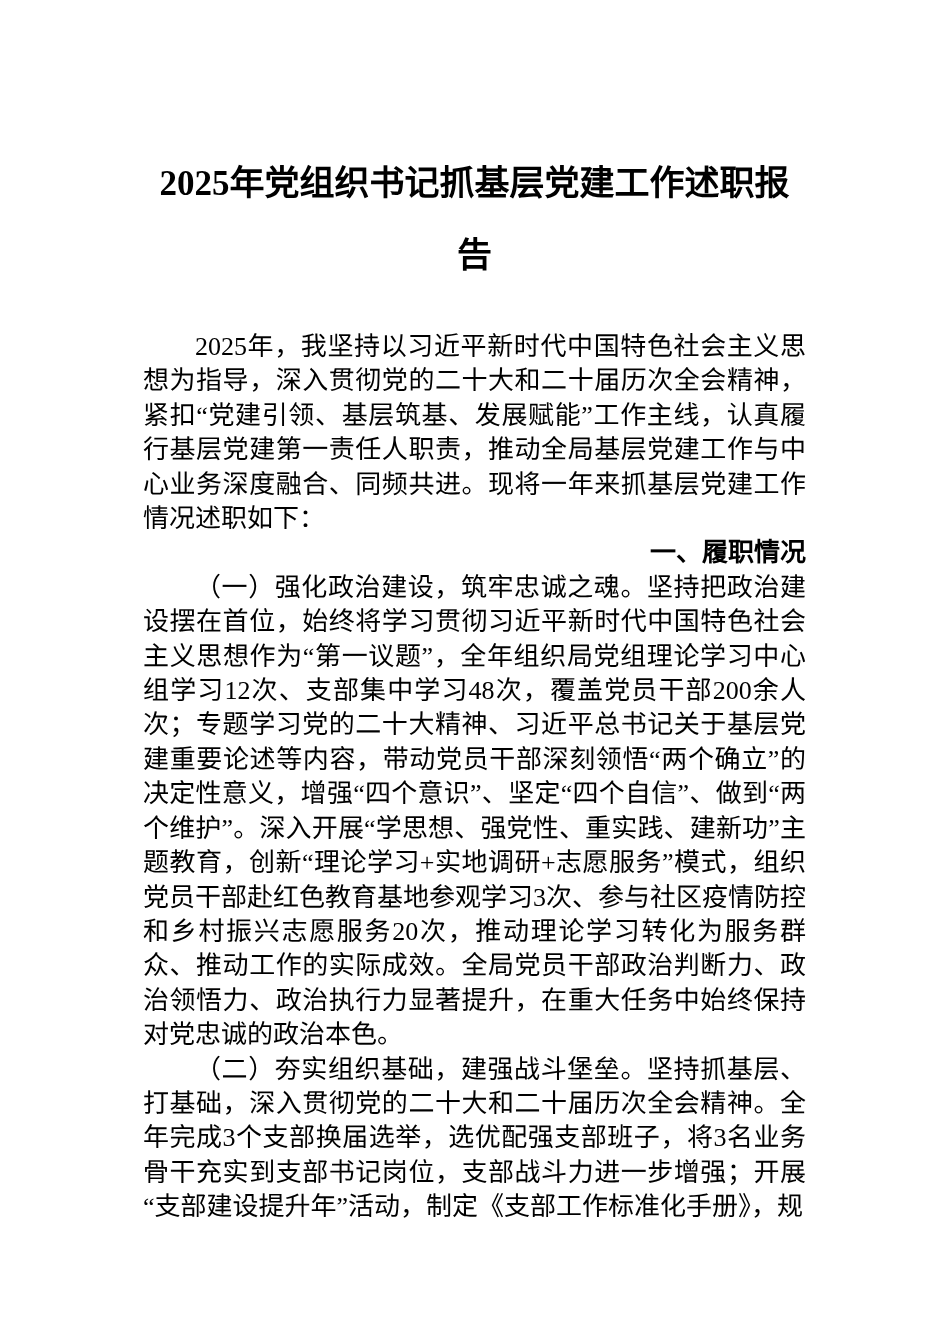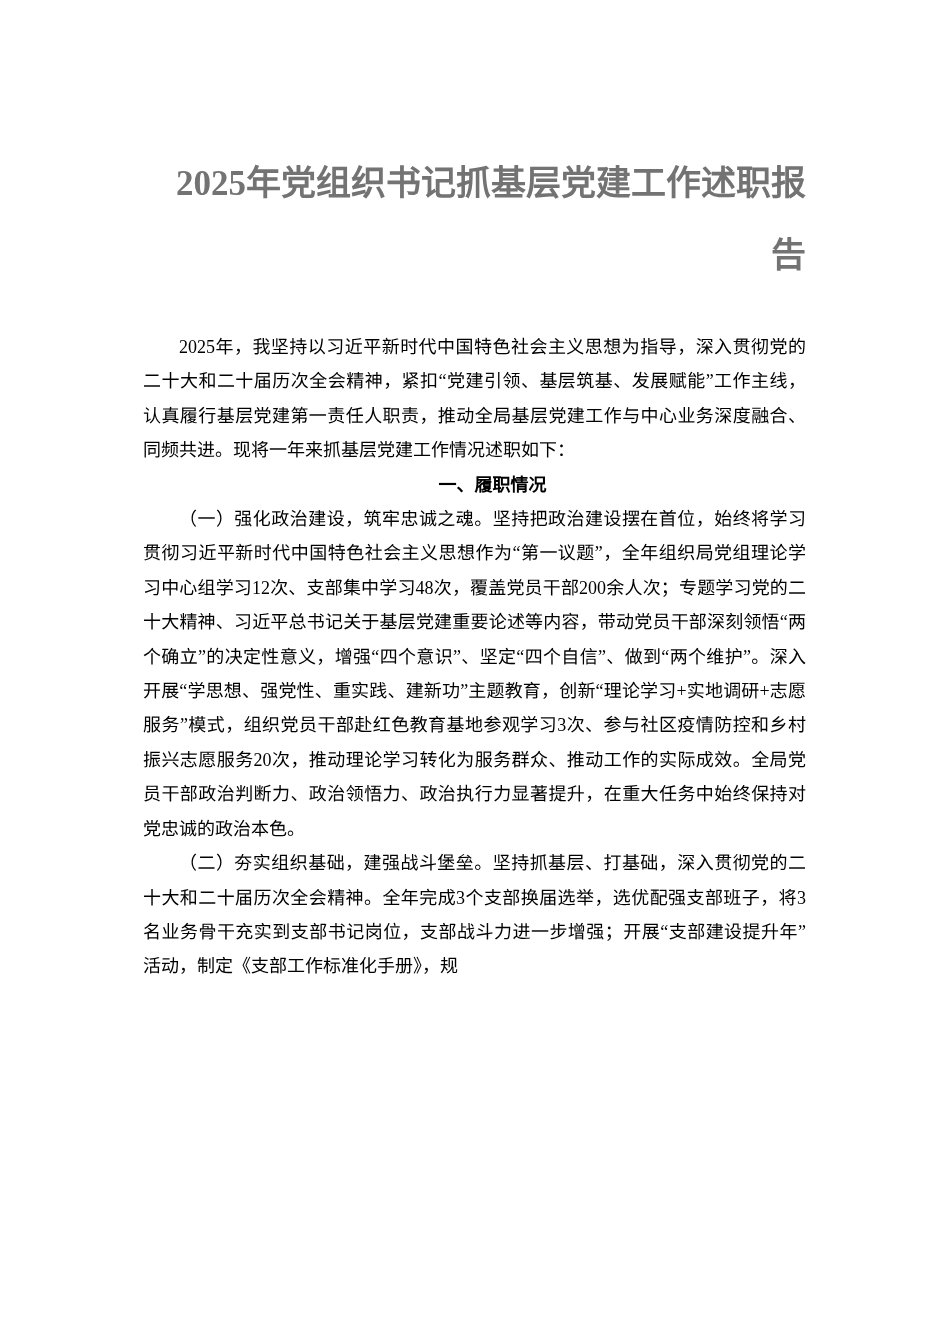--- a/index.html
+++ b/index.html
@@ -20,41 +20,41 @@
     left: 143px;
     top: 148px;
     width: 663px;
   }
   .doc-title {
     margin: 0 0 38px 0;
     font-family: "Liberation Serif", "DejaVu Serif", serif;
     font-weight: 700;
     font-size: 35px;
     line-height: 72px;
-    text-align: right;
-    color: #737373;
+    text-align: center;
+    color: #000000;
   }
   .doc-title .title-line {
     display: block;
     white-space: nowrap;
   }
   .para {
     margin: 0;
     font-family: "Liberation Serif", "DejaVu Serif", serif;
-    font-size: 18px;
+    font-size: 26px;
     line-height: 34.4px;
     text-align: justify;
     text-justify: inter-ideograph;
     text-indent: 2em;
     color: #000000;
     letter-spacing: 0;
   }
   .para.heading {
     font-weight: 700;
-    text-align: center;
+    text-align: right;
   }
 </style>
 </head>
 <body>
 
 <div class="page">
   <div class="content">
 
     <h1 class="doc-title">
       <span class="title-line">2025年党组织书记抓基层党建工作述职报</span>

